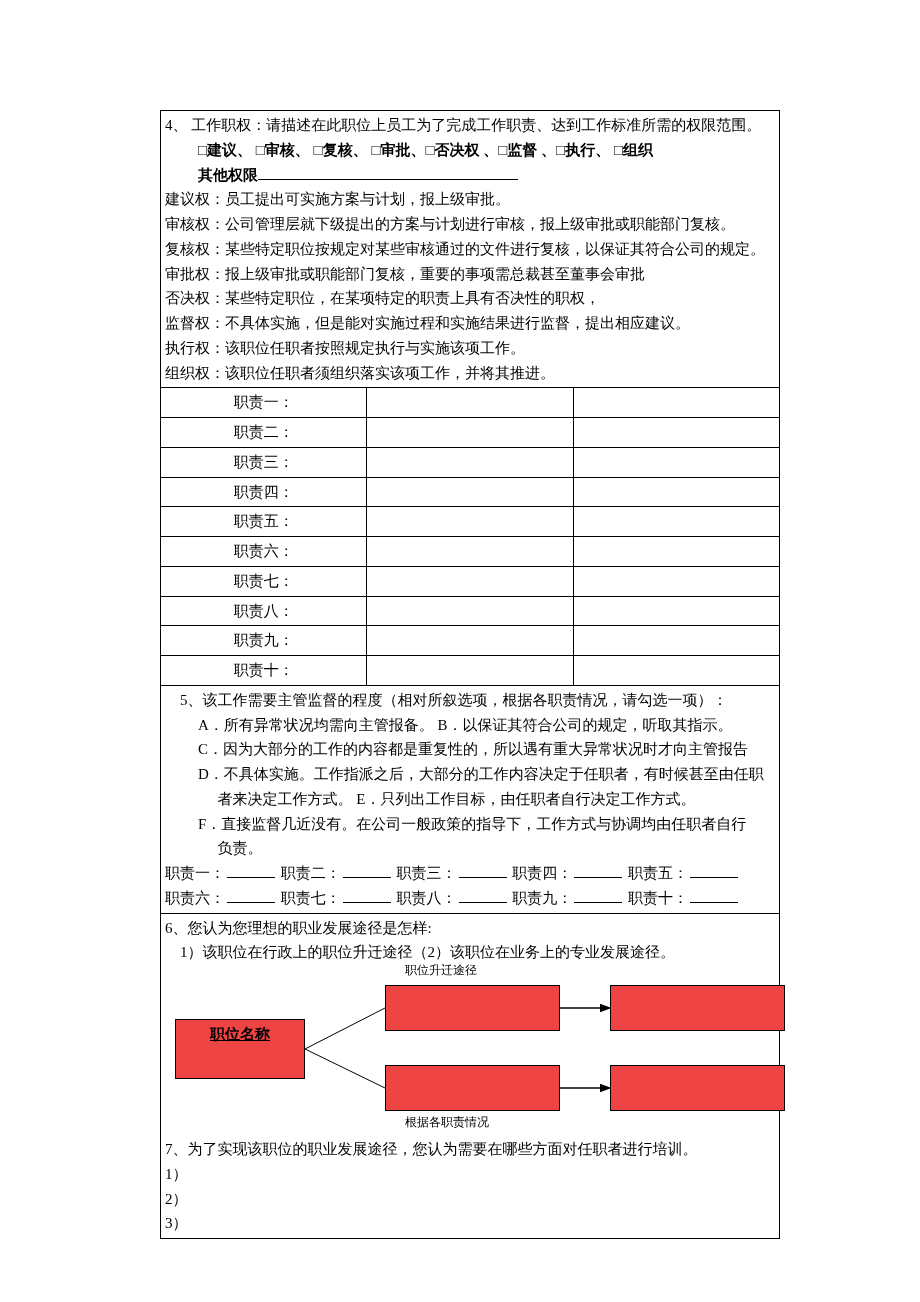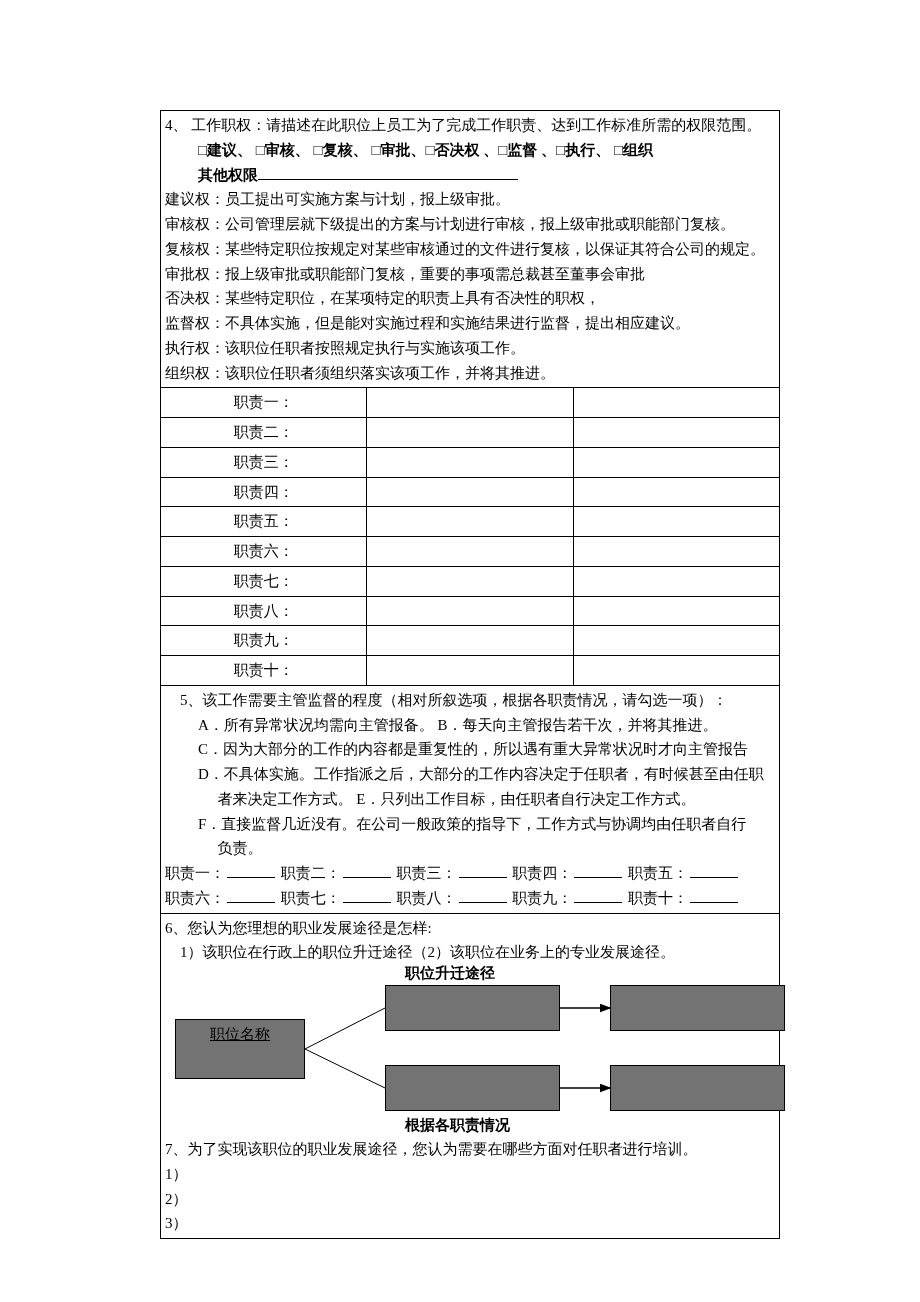--- a/index.html
+++ b/index.html
@@ -58,38 +58,39 @@
   .th-center { text-align: center; font-weight: bold; }
   .diagram {
     position: relative;
     width: 620px;
     height: 160px;
     margin: 4px auto 0 10px;
   }
   .box {
     position: absolute;
     border: 1px solid #000;
-    background: #737373;
+    background: #ef4444;
     font-size: 15px;
     display: flex;
     align-items: flex-start;
     justify-content: center;
     padding-top: 2px;
     box-sizing: border-box;
+    font-weight: bold;
   }
   .box-start { left: 0px; top: 50px; width: 130px; height: 60px; }
   .box-tr { left: 210px; top: 16px; width: 175px; height: 46px; }
   .box-tr2 { left: 435px; top: 16px; width: 175px; height: 46px; }
   .box-br { left: 210px; top: 96px; width: 175px; height: 46px; }
   .box-br2 { left: 435px; top: 96px; width: 175px; height: 46px; }
   .box-start span { text-decoration: underline; }
   .lbl {
     position: absolute;
-    font-size: 15px;
-    font-weight: bold;
+    font-size: 12px;
+    font-weight: normal;
     text-align: right;
   }
   .lbl-top { left: 230px; top: -8px; }
   .lbl-bot { left: 230px; top: 144px; }
   svg.conn {
     position: absolute;
     top: 0; left: 0;
     width: 620px; height: 160px;
     overflow: visible;
   }
@@ -167,21 +168,21 @@
         </tr>
     <tr>
           <td class="col-label">职责十：</td>
           <td></td>
           <td></td>
         </tr>
 
     <tr>
       <td colspan="3" class="desc-cell">
         <div class="indent1">5、该工作需要主管监督的程度（相对所叙选项，根据各职责情况，请勾选一项）：</div>
-        <div class="indent2">A．所有异常状况均需向主管报备。    B．每天向主管报告若干次，并将其推进。</div>
+        <div class="indent2">A．所有异常状况均需向主管报备。    B．以保证其符合公司的规定，听取其指示。</div>
         <div class="indent2">C．因为大部分的工作的内容都是重复性的，所以遇有重大异常状况时才向主管报告</div>
         <div class="indent2">D．不具体实施。工作指派之后，大部分的工作内容决定于任职者，有时候甚至由任职</div>
         <div class="indent3">者来决定工作方式。          E．只列出工作目标，由任职者自行决定工作方式。</div>
         <div class="indent2">F．直接监督几近没有。在公司一般政策的指导下，工作方式与协调均由任职者自行</div>
         <div class="indent3">负责。</div>
         <div>
           <span>职责一：</span><span class="duty-blank"></span>
           <span>职责二：</span><span class="duty-blank"></span>
           <span>职责三：</span><span class="duty-blank"></span>
           <span>职责四：</span><span class="duty-blank"></span>

